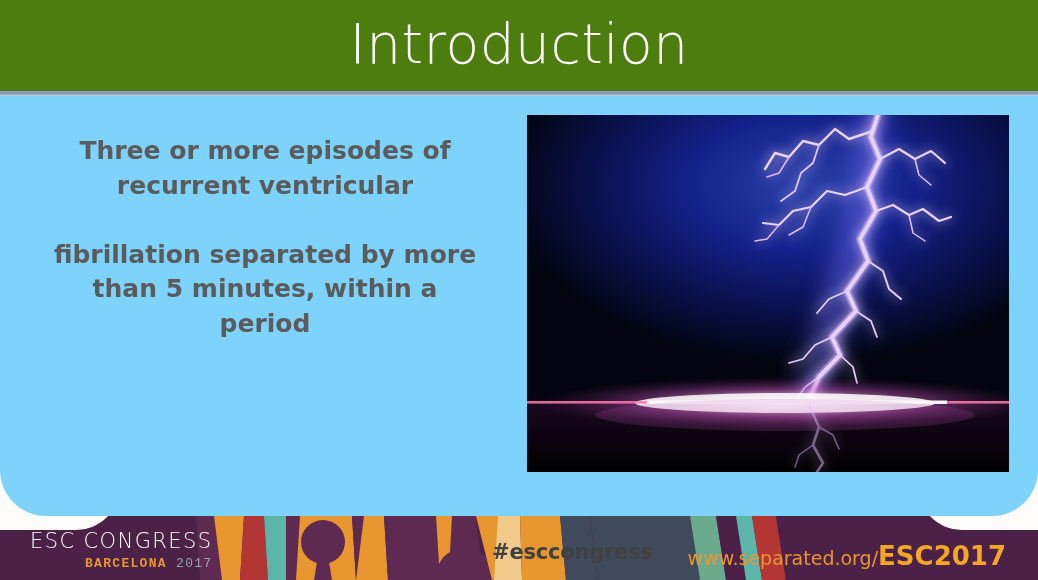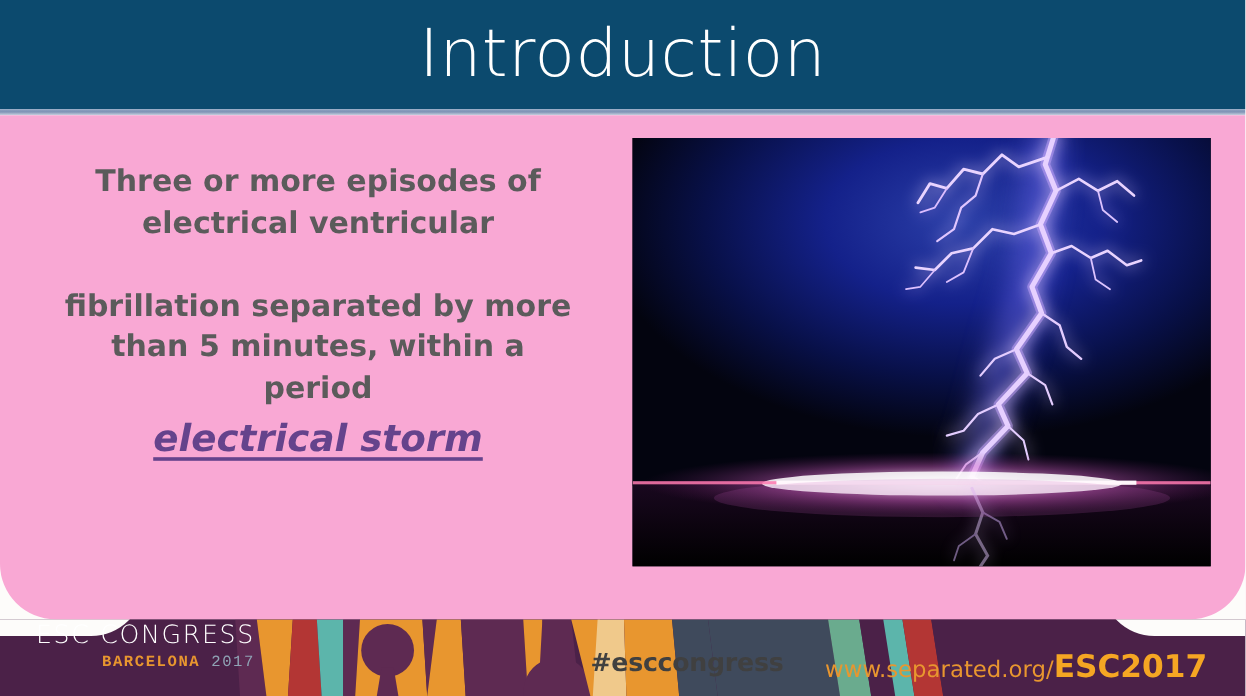--- a/index.html
+++ b/index.html
@@ -20,21 +20,21 @@
     background: #fdfcfa;
   }
 
   
   .header {
     position: absolute;
     left: 0;
     top: 0;
     width: 1038px;
     height: 91px;
-    background: #0c4a6e;
+    background: #4d7c0f;
     box-sizing: border-box;
   }
   .header-title {
     position: absolute;
     left: 0;
     top: 11px;
     width: 1038px;
     text-align: center;
     color: #ffffff;
     font-family: "DejaVu Sans", sans-serif;
@@ -53,21 +53,21 @@
     background: linear-gradient(to bottom, #8fa3c2 0%, #7f93b5 45%, #c9d2e0 100%);
   }
 
   
   .card {
     position: absolute;
     left: 0;
     top: 96px;
     width: 1038px;
     height: 420px;
-    background: #f9a8d4;
+    background: #7dd3fc;
     border-bottom-left-radius: 46px;
     border-bottom-right-radius: 46px;
     z-index: 3;
   }
 
   .body-text {
     position: absolute;
     left: 48px;
     top: 38px;
     width: 434px;
@@ -132,21 +132,21 @@
     height: 44px;
     background: #fdfcfa;
     z-index: 4;
   }
   .footer-mask-left { left: 0; border-bottom-right-radius: 46px; }
   .footer-mask-right { right: 0; border-bottom-left-radius: 46px; }
 
   .logo-block {
     position: absolute;
     left: 30px;
-    top: 2px;
+    top: 14px;
     z-index: 5;
   }
   .logo-main {
     color: #ffffff;
     font-family: "DejaVu Sans", sans-serif;
     font-weight: 300;
     font-size: 21px;
     letter-spacing: 1.4px;
     line-height: 23px;
     white-space: nowrap;
@@ -194,27 +194,24 @@
 
   <div class="header">
     <div class="header-title">Introduction</div>
   </div>
   <div class="header-rule"></div>
 
   <div class="card">
 
     <div class="body-text">
       <span>Three or more episodes of</span><br>
-      <span>electrical ventricular</span><br>
+      <span>recurrent ventricular</span><br>
       <br>
       <span>fibrillation separated by more</span><br>
       <span>than 5 minutes, within a period</span><br>
-      <div class="emphasis-line">
-        <span class="emphasis">electrical storm</span>
-      </div>
     </div>
 
 
     <div class="photo">
       <svg width="482" height="357" viewBox="0 0 482 357" xmlns="http://www.w3.org/2000/svg">
         <defs>
           <radialGradient id="skyGlow" cx="57%" cy="24%" r="62%">
             <stop offset="0%" stop-color="#2b3fa8"></stop>
             <stop offset="38%" stop-color="#14218a"></stop>
             <stop offset="72%" stop-color="#081048"></stop>

